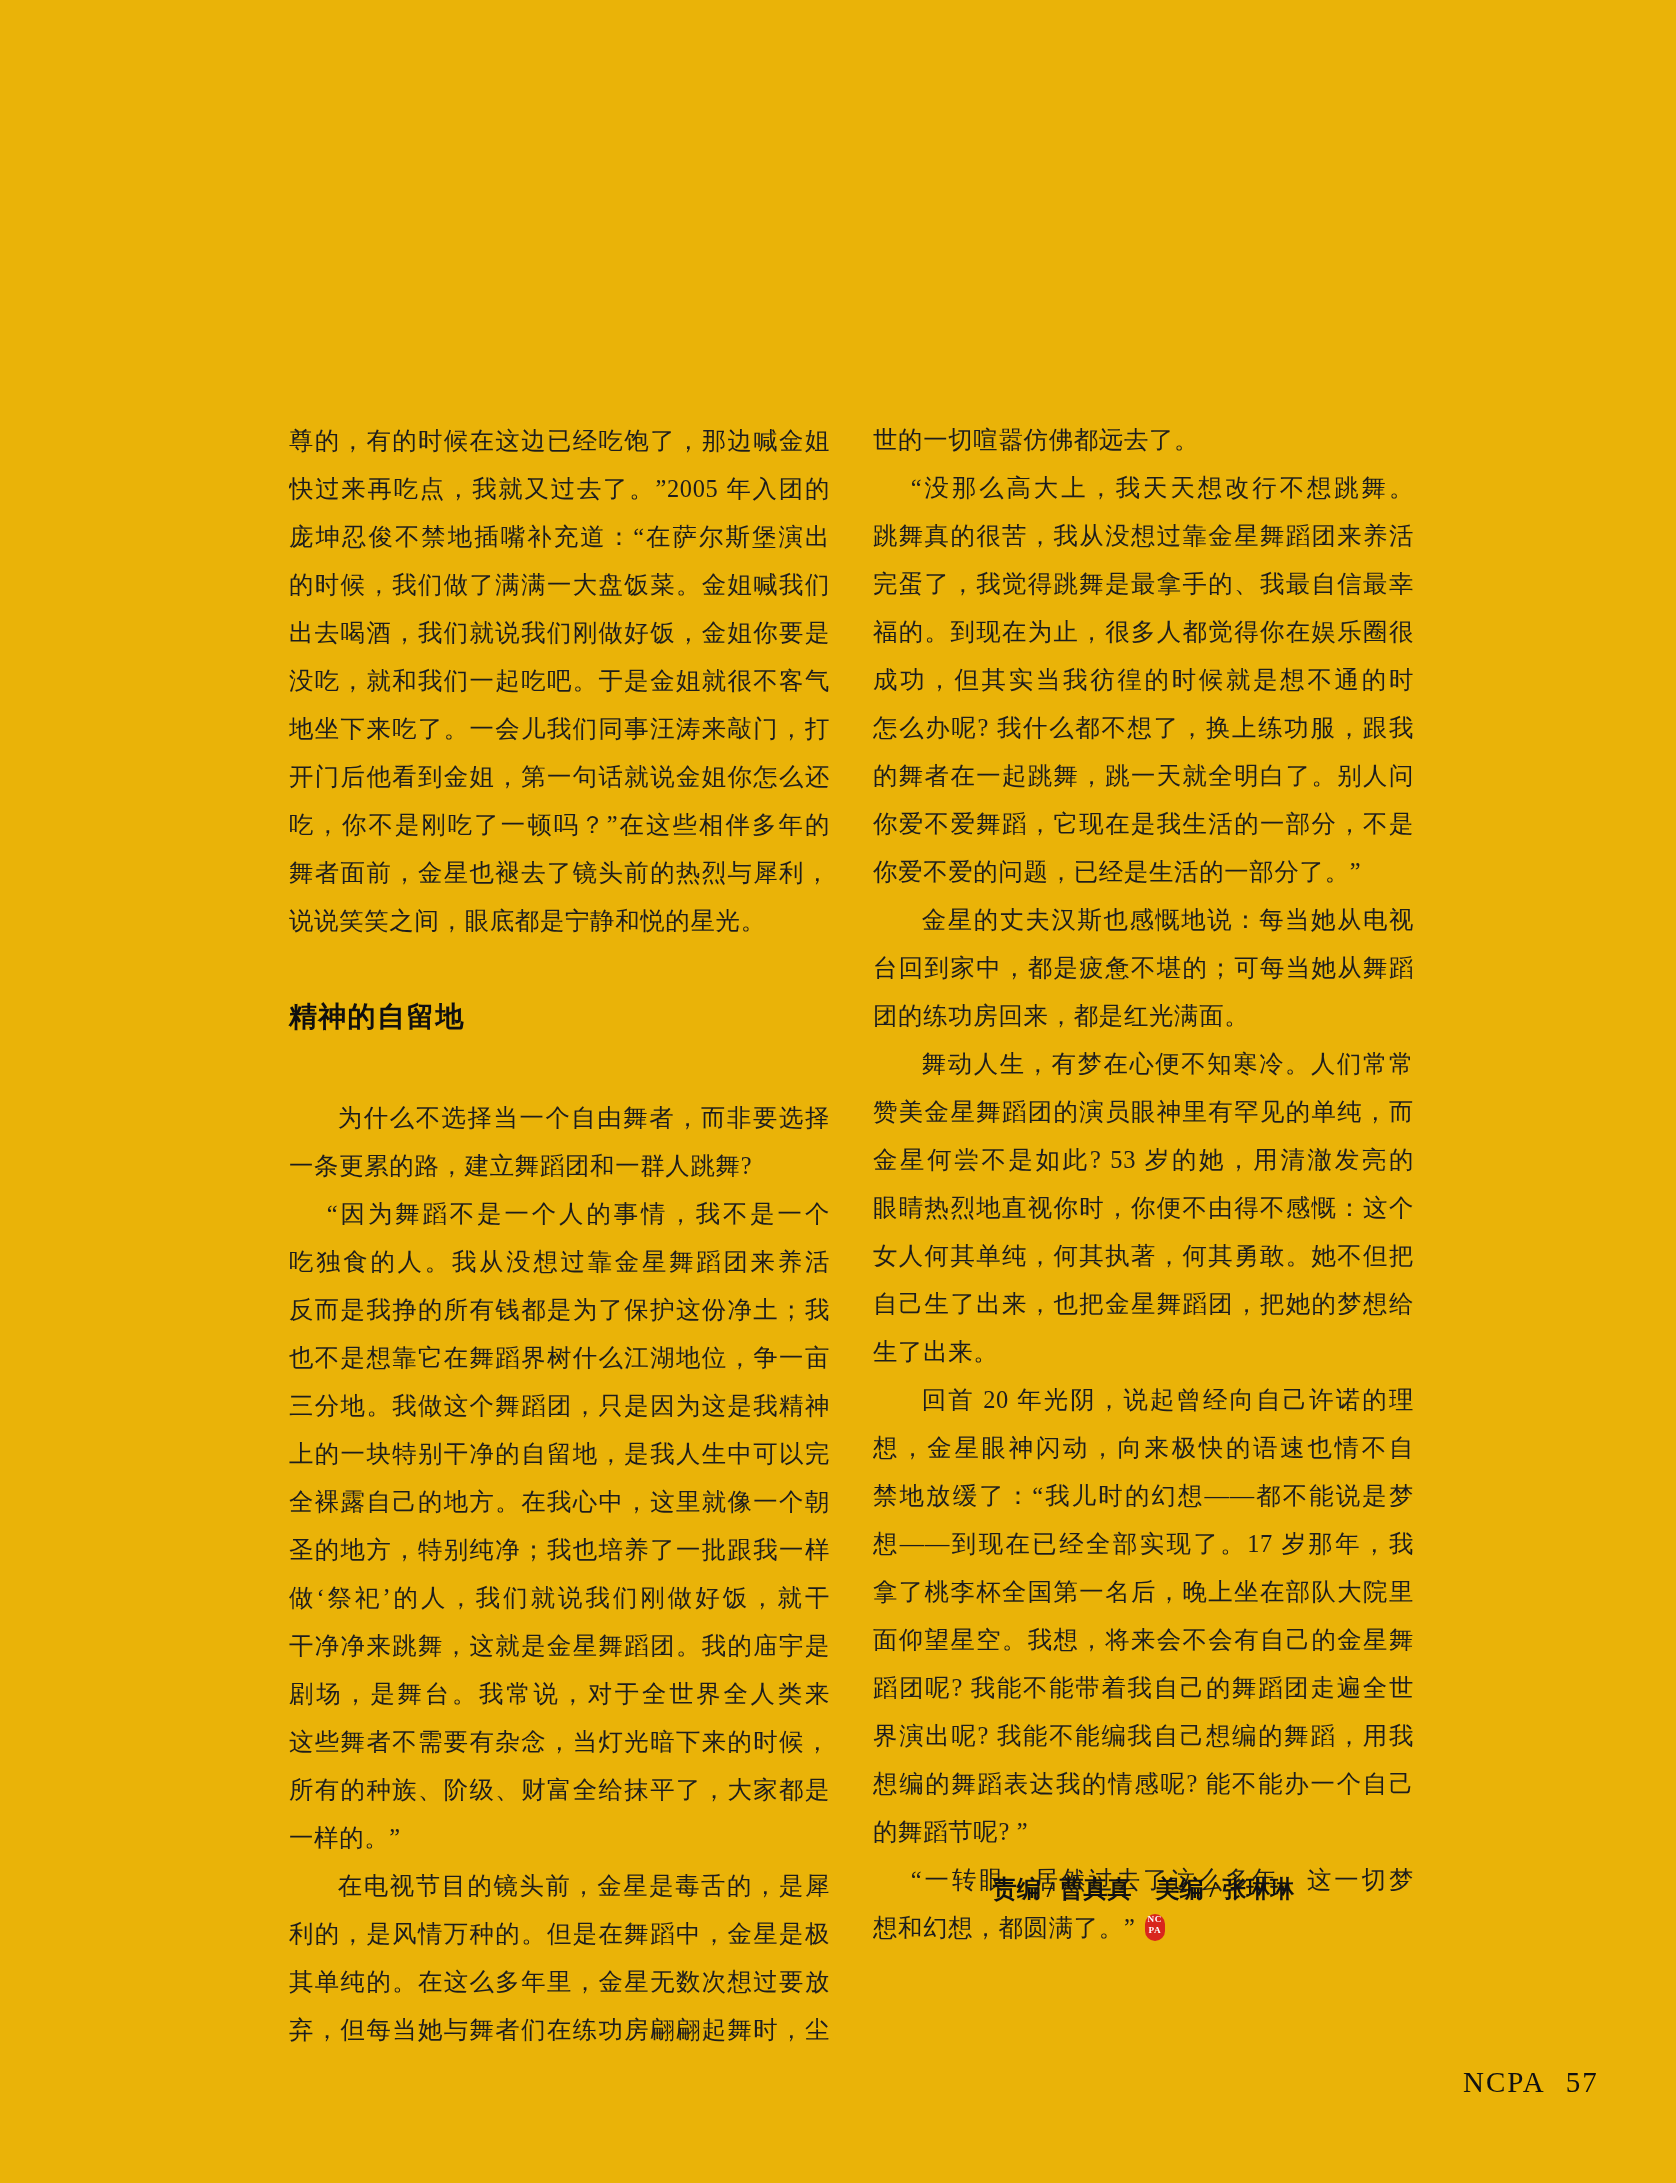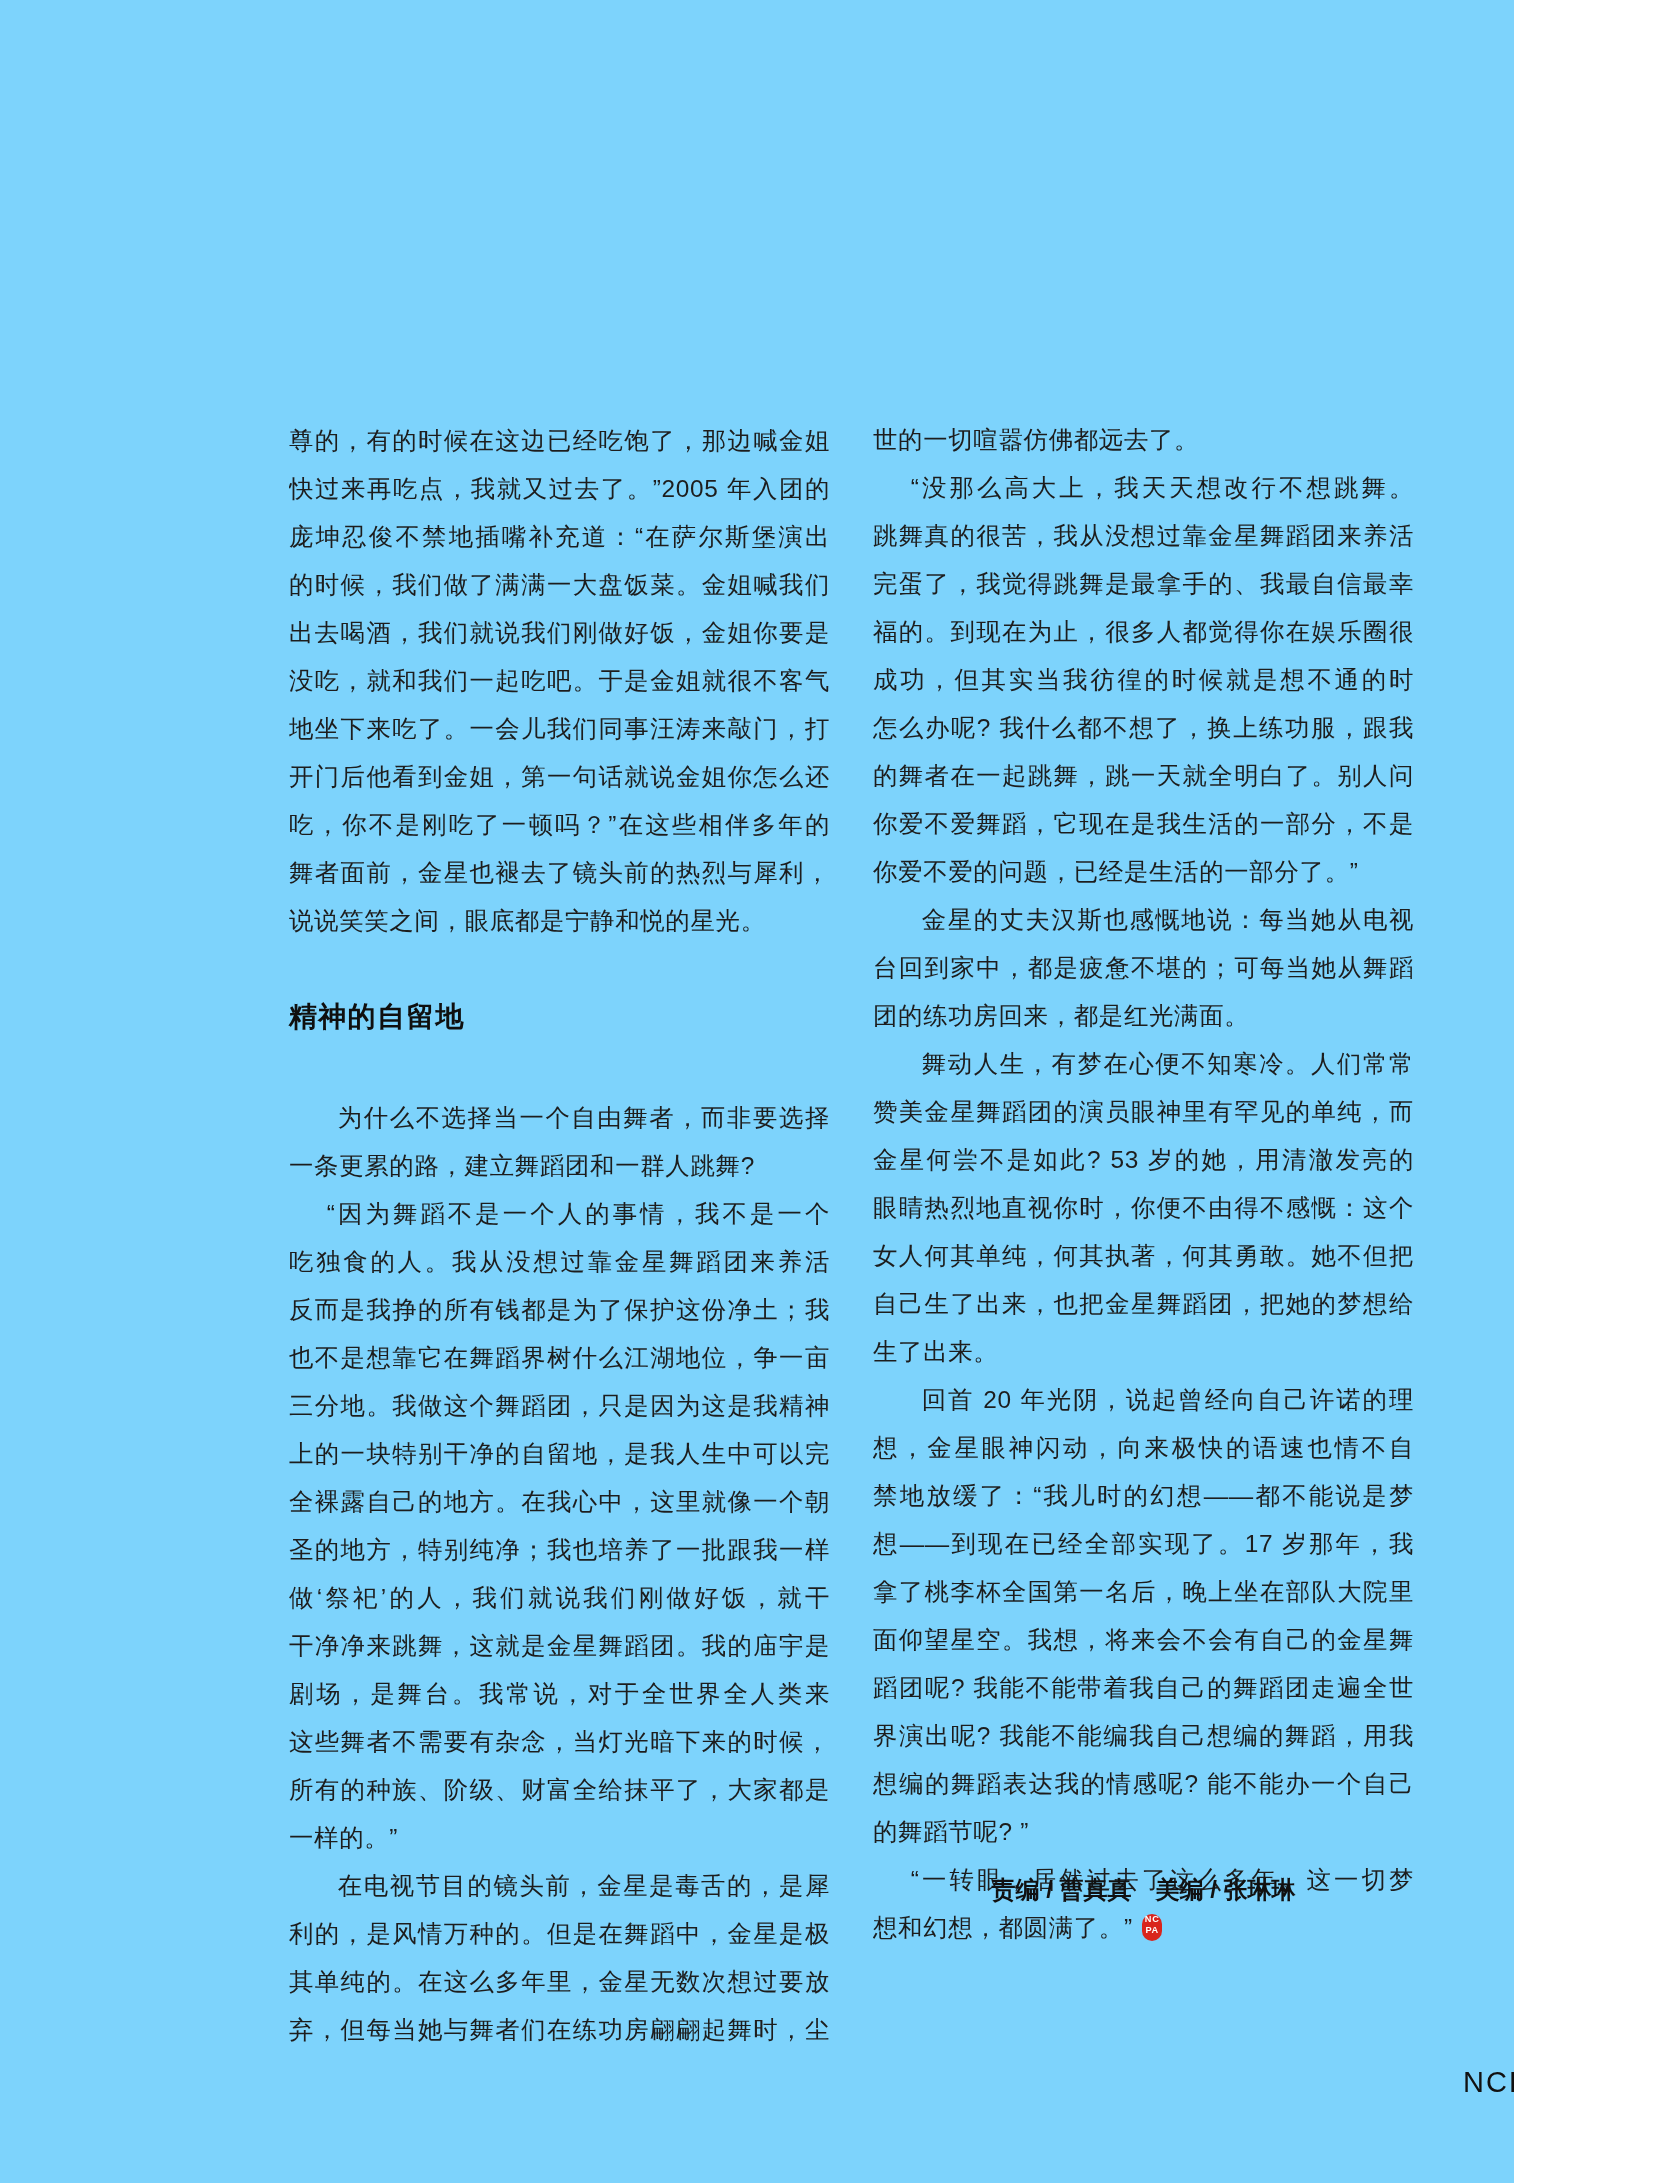--- a/index.html
+++ b/index.html
@@ -1,21 +1,21 @@
 <!DOCTYPE html>
 <html style="font-size:10.6px"><head>
 <meta charset="utf-8">
 <style>
   html,body{margin:0;padding:0;background:#ffffff;}
   .page{
     position:relative;
-    width:1514px;height:2183px;
-    background:#7dd3fc;
+    width:1676px;height:2183px;
+    background:#eab308;
     overflow:hidden;
-    font-family:Liberation Sans, sans-serif;
+    font-family:Liberation Serif, serif;
     color:#1d1d1d;
   }
   .col{position:absolute;}
   .line{
     height:48px;
     line-height:48px;
     font-size:24.4px;
     text-align:justify;
     overflow:hidden;
     letter-spacing:0.7px;

